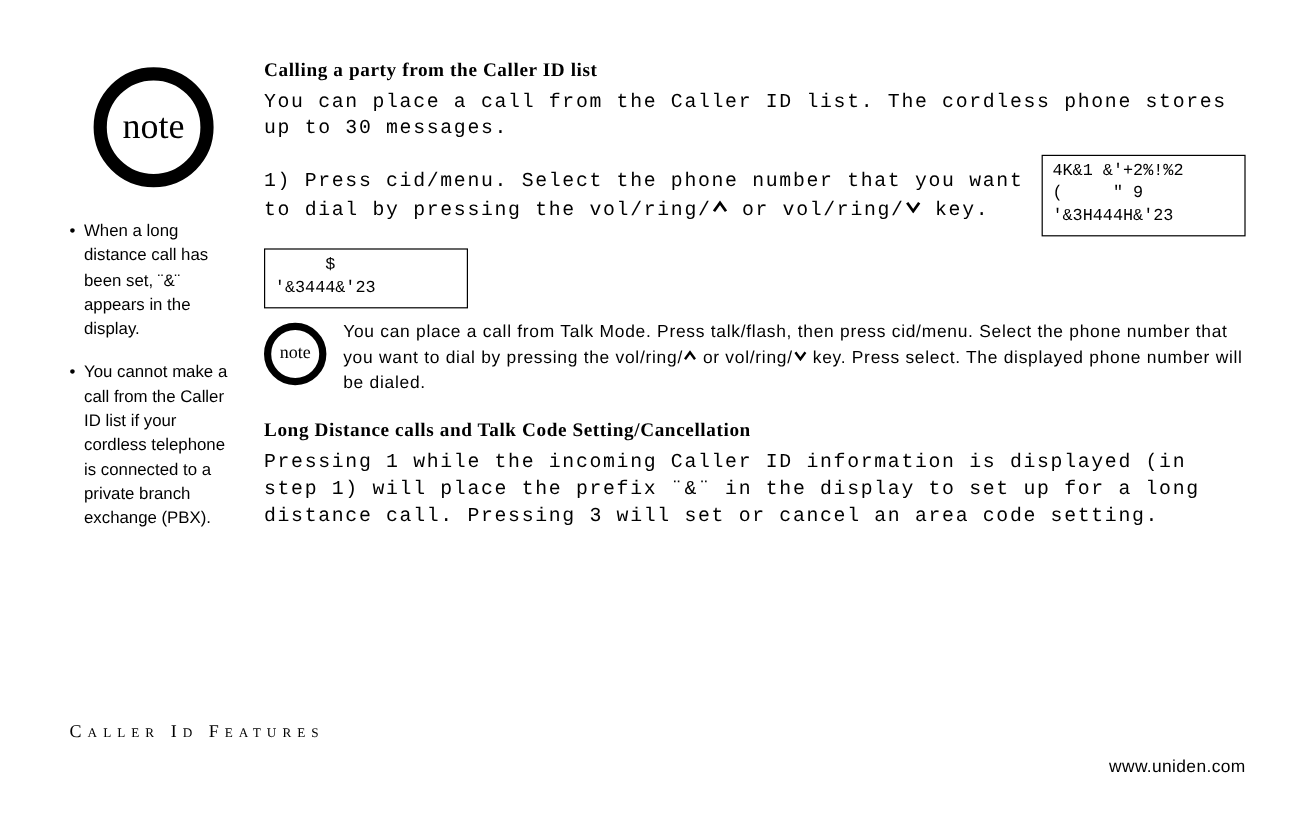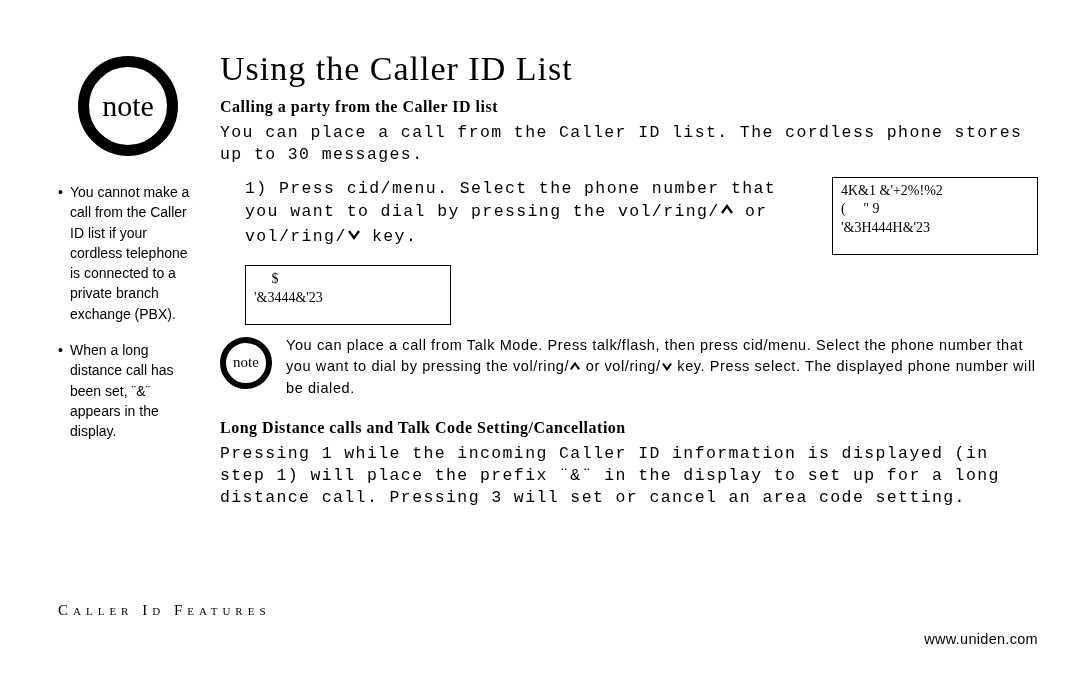--- a/index.html
+++ b/index.html
@@ -82,39 +82,38 @@
   .body-text {
     font-family: "Courier New", monospace;
     font-size: 16.5px;
     letter-spacing: 1.4px;
     line-height: 1.35;
     margin-bottom: 10px;
   }
   
   .step-row {
     display: flex;
-    align-items: flex-start;
+    align-items: center;
     margin-bottom: 10px;
-    margin-left: 25px;
   }
   .step-text {
     flex: 1;
     font-family: "Courier New", monospace;
     font-size: 16.5px;
     letter-spacing: 1.4px;
     line-height: 1.45;
     padding-right: 12px;
   }
   .code-box {
     border: 1.2px solid #000;
-    padding: 4px 8px 16px 8px;
-    font-family: Liberation Serif, serif;
+    padding: 4px 8px 6px 8px;
+    font-family: Liberation Mono, monospace;
     font-size: 14px;
     line-height: 1.35;
-    width: 206px;
+    width: 170px;
     flex-shrink: 0;
     white-space: pre-wrap;
   }
   
   .inline-note {
     display: flex;
     align-items: flex-start;
     gap: 14px;
     margin: 8px 0 20px 0;
   }
@@ -173,27 +172,26 @@
 
 <div class="page">
 
   <div class="content-row">
 
     <aside class="sidebar">
       <div class="note-circle-large">
         <span>note</span>
       </div>
       <ul class="side-bullets">
+        <li>When a long distance call has been set, ¨&amp;¨ appears in the display.</li>
         <li>You cannot make a call from the Caller ID list if your cordless telephone is connected to a private branch exchange (PBX).</li>
-        <li>When a long distance call has been set, ¨&amp;¨ appears in the display.</li>
       </ul>
     </aside>
 
     <main class="main">
-      <h1 class="title">Using the Caller ID List</h1>
 
       <h2 class="subhead">Calling a party from the Caller ID list</h2>
 
       <p class="body-text">You can place a call from the Caller ID list. The cordless phone stores up to 30 messages.</p>
 
       <div class="step-row">
         <div class="step-text">
           <span>1) Press cid/menu. Select the phone number that you want to dial by pressing the vol/ring/</span><span class="arrow-up"><svg width="14" height="12" viewBox="0 0 14 12">
                 <polyline points="2,10 7,3 12,10" fill="none" stroke="#000" stroke-width="2.3"></polyline>
               </svg></span><span> or vol/ring/</span><span class="arrow-down"><svg width="14" height="12" viewBox="0 0 14 12">

